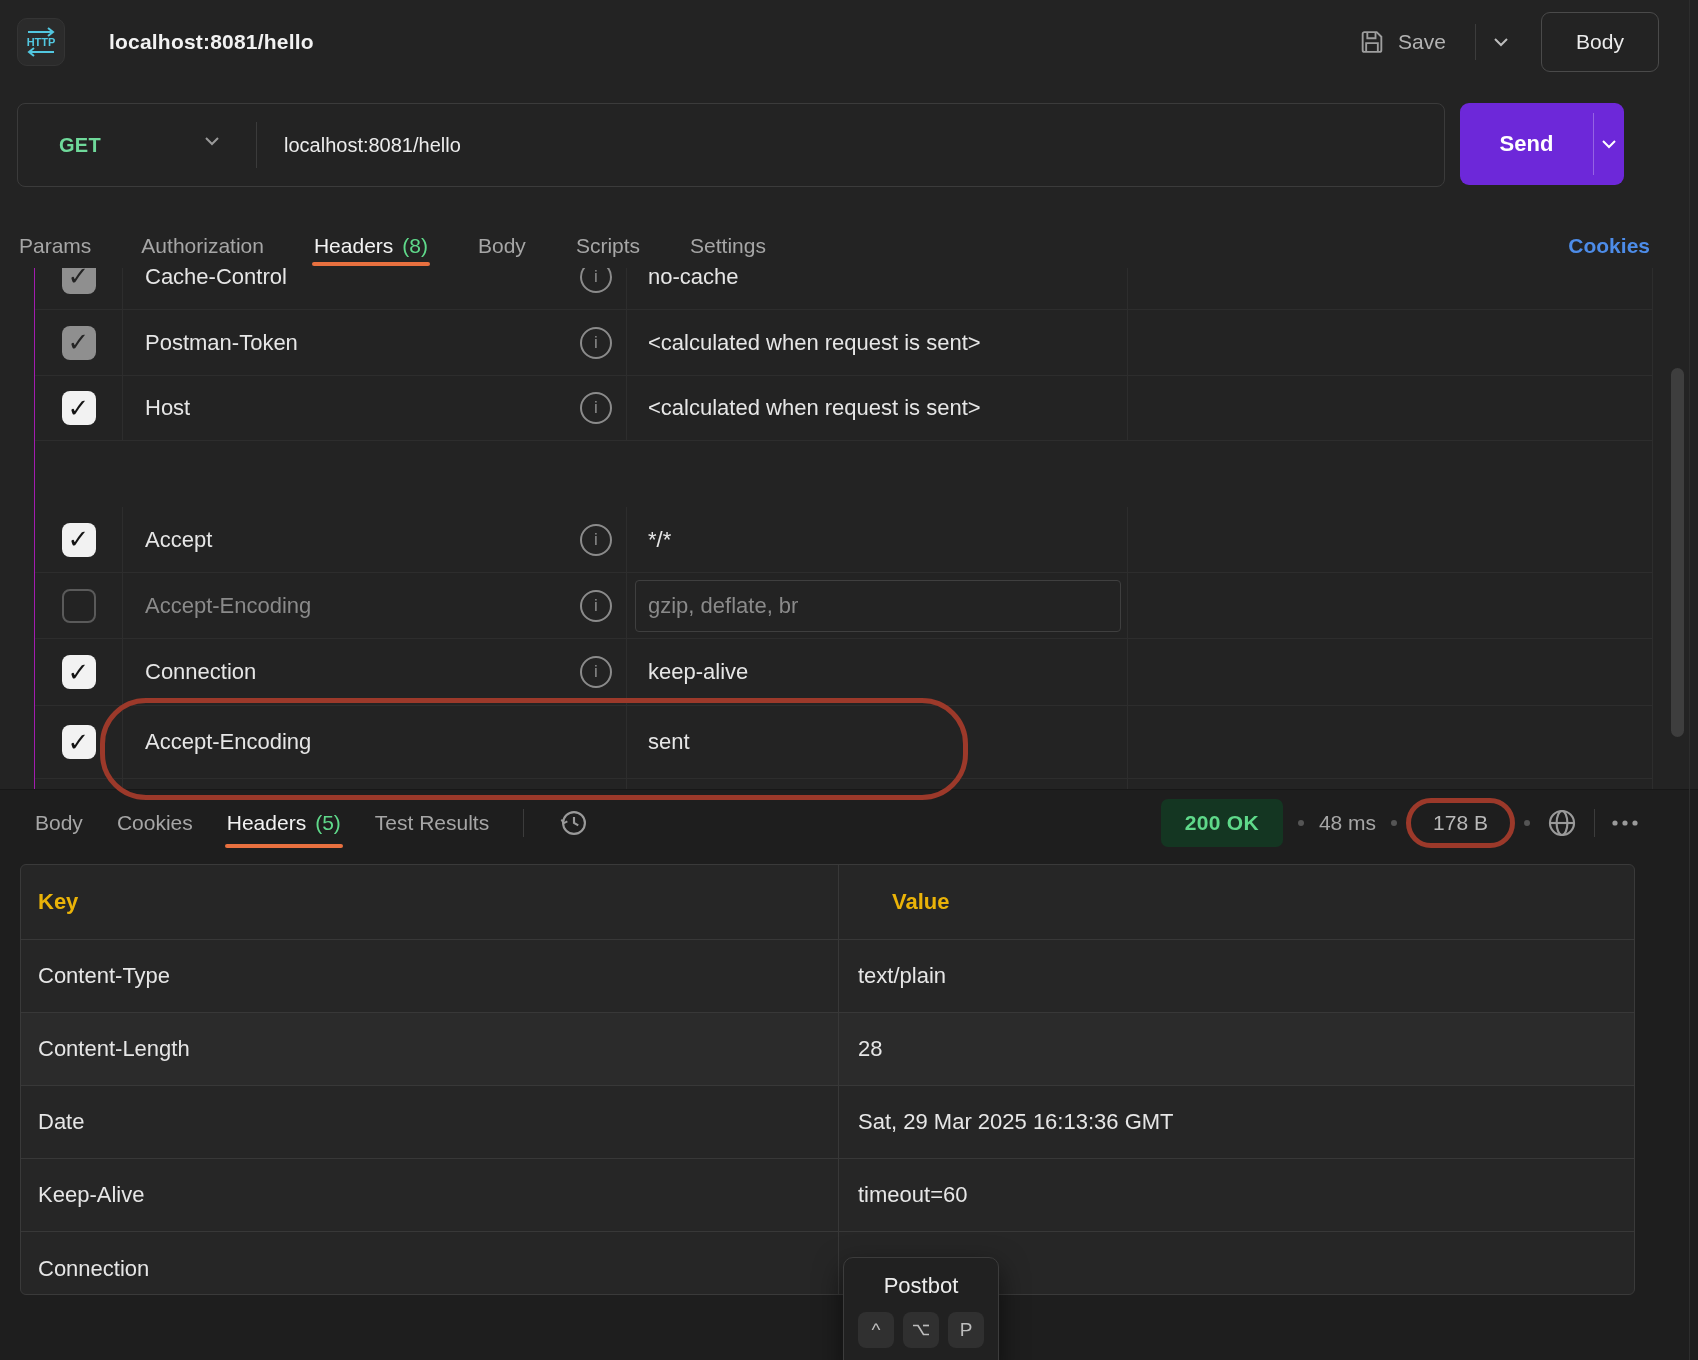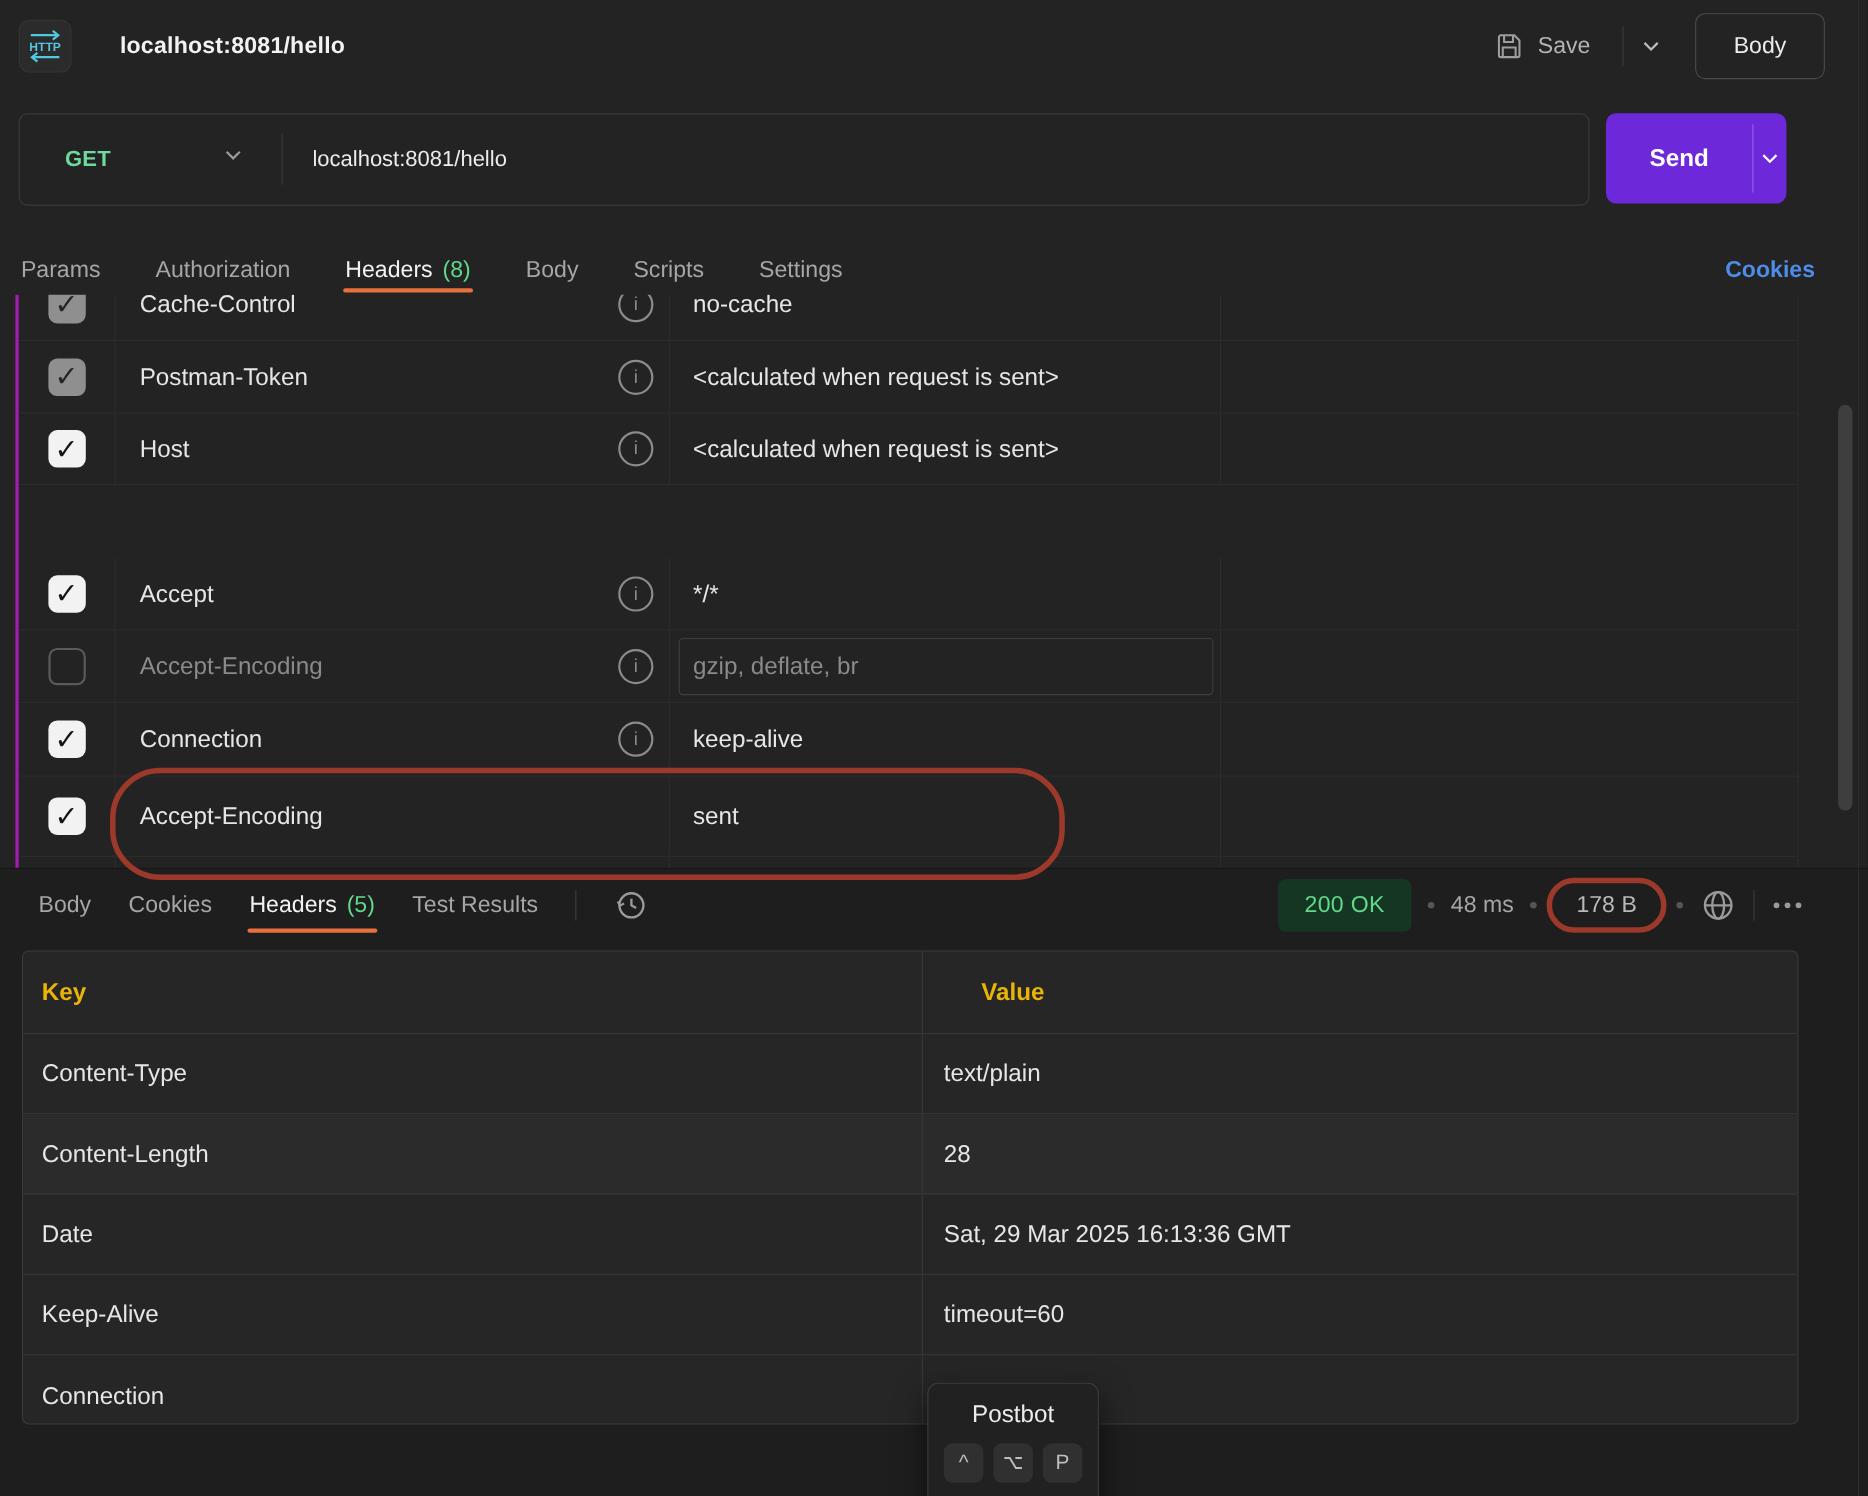--- a/index.html
+++ b/index.html
@@ -28,21 +28,21 @@
   .send-split{width:1px;background:rgba(255,255,255,.28);margin:10px 0;}
   .send-arrow{flex:1;display:flex;align-items:center;justify-content:center;}
   
   .req-tabs{position:absolute;left:19px;top:225px;height:41px;display:flex;gap:50px;align-items:center;font-size:21px;color:#a6a6a6;}
   .req-tabs .tab{position:relative;height:41px;display:flex;align-items:center;gap:9px;}
   .tab.active{color:#f2f2f2;}
   .tab .count{color:#5fd98a;}
   .tab.active::after{content:"";position:absolute;left:-2px;right:-2px;bottom:0;height:4px;border-radius:2px;background:#e8703f;}
   .cookies-link{position:absolute;right:48px;top:225px;height:41px;display:flex;align-items:center;font-size:21px;font-weight:700;color:#4d8ce8;}
   
-  .req-table{position:absolute;left:14px;top:268px;width:1617px;height:521px;overflow:hidden;border-left:3px solid #a21caf;border-right:1px solid #2d2d2d;}
+  .req-table{position:absolute;left:34px;top:268px;width:1617px;height:521px;overflow:hidden;border-left:1px solid #a21caf;border-right:1px solid #2d2d2d;}
   .hrow{position:absolute;left:0;width:100%;display:flex;border-bottom:1px solid #2d2d2d;box-sizing:border-box;}
   .cell{display:flex;align-items:center;box-sizing:border-box;border-right:1px solid #2d2d2d;height:100%;}
   .cell-cb{width:88px;justify-content:center;}
   .cell-key{width:504px;padding-left:22px;font-size:22px;color:#e6e6e6;}
   .cell-val{width:501px;padding-left:21px;font-size:22px;color:#e6e6e6;}
   .cell-desc{flex:1;border-right:none;}
   .hrow.dim .cell-key,.hrow.dim .cell-val{color:#8a8a8a;}
   .cb{width:34px;height:34px;border-radius:8px;box-sizing:border-box;display:flex;align-items:center;justify-content:center;font-size:26px;font-weight:700;}
   .cb.on{background:#f2f2f2;color:#141414;}
   .cb.on::after{content:"✓";}
@@ -54,21 +54,21 @@
   .val-input{width:486px;height:52px;border:1px solid #3f3f3f;border-radius:4px;display:flex;align-items:center;padding-left:12px;box-sizing:border-box;color:#8a8a8a;font-size:22px;margin-left:8px;}
   
   .annot-ellipse{position:absolute;left:100px;top:698px;width:858px;height:92px;border:5px solid #9c392a;border-radius:46px;pointer-events:none;z-index:5;}
   
   .resp{position:absolute;left:0;top:789px;width:1698px;height:571px;background:#1e1e1e;border-top:1px solid #171717;}
   .resp-tabs{position:absolute;left:35px;top:0;height:66px;display:flex;gap:34px;align-items:center;font-size:21px;color:#a6a6a6;}
   .resp-tabs .tab{position:relative;height:66px;display:flex;align-items:center;gap:9px;}
   .resp-tabs .tab.active::after{content:"";position:absolute;left:-2px;right:-2px;bottom:8px;height:4px;border-radius:2px;background:#e8703f;}
   .rt-divider{width:1px;height:28px;background:#3c3c3c;align-self:center;}
   .resp-meta{position:absolute;right:58px;top:0;height:66px;display:flex;align-items:center;gap:15px;font-size:21px;color:#a6a6a6;}
-  .status-badge{background:#143622;color:#5fd98a;font-weight:400;border-radius:7px;padding:0 24px;height:48px;display:flex;align-items:center;font-size:21px;letter-spacing:.3px;}
+  .status-badge{background:#143622;color:#5fd98a;font-weight:700;border-radius:7px;padding:0 24px;height:48px;display:flex;align-items:center;font-size:21px;letter-spacing:.3px;}
   .sep-dot{width:6px;height:6px;border-radius:50%;background:#555;}
   .size-ring{border:5px solid #9c392a;border-radius:28px;padding:8px 22px;margin:0 -6px;color:#b9b9b9;}
   
   .resp-table{position:absolute;left:20px;top:74px;width:1615px;height:431px;background:#262626;border:1px solid #3a3a3a;border-radius:6px;overflow:hidden;box-sizing:border-box;}
   .rrow{display:flex;border-bottom:1px solid #383838;height:73px;box-sizing:border-box;}
   .rrow.head{height:75px;color:#eab308;font-weight:600;font-size:21px;gap:34px;}
   .rrow:last-child{border-bottom:none;}
   .rcell-key{width:818px;display:flex;align-items:center;padding-left:17px;box-sizing:border-box;border-right:1px solid #383838;font-size:22px;}
   .rcell-val{flex:1;display:flex;align-items:center;padding-left:19px;font-size:22px;}
   .rrow.hl{background:#2b2b2b;}

